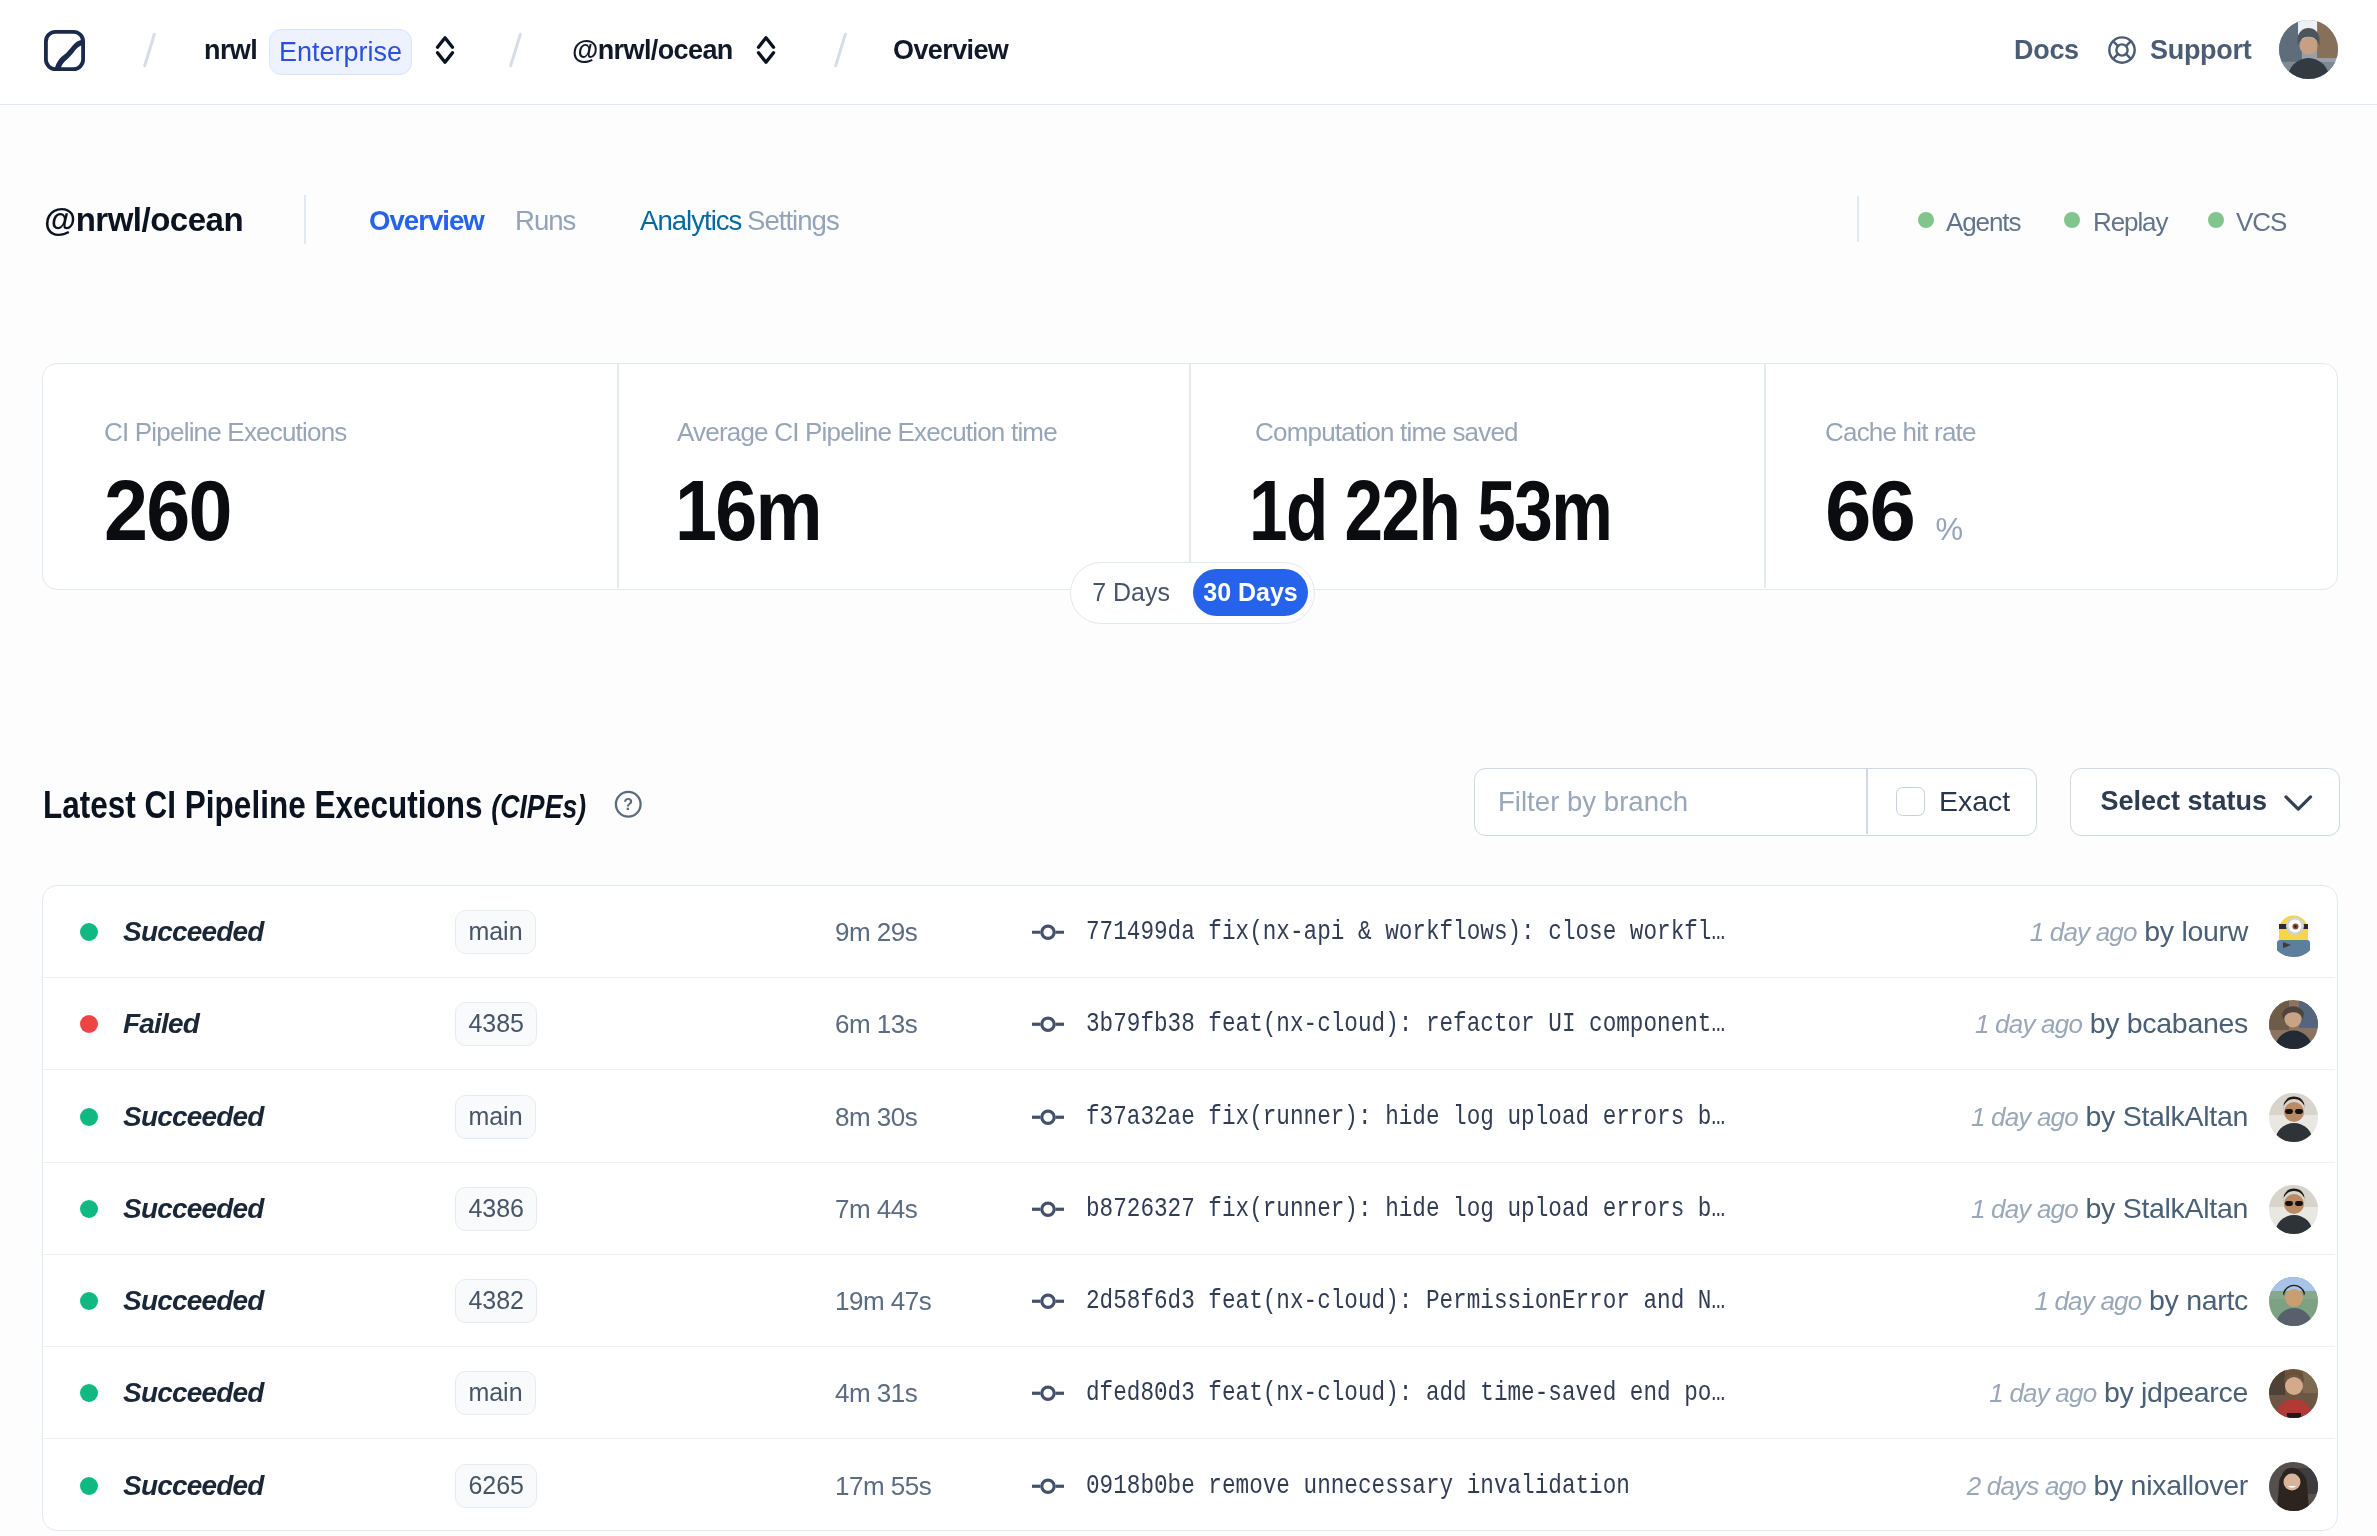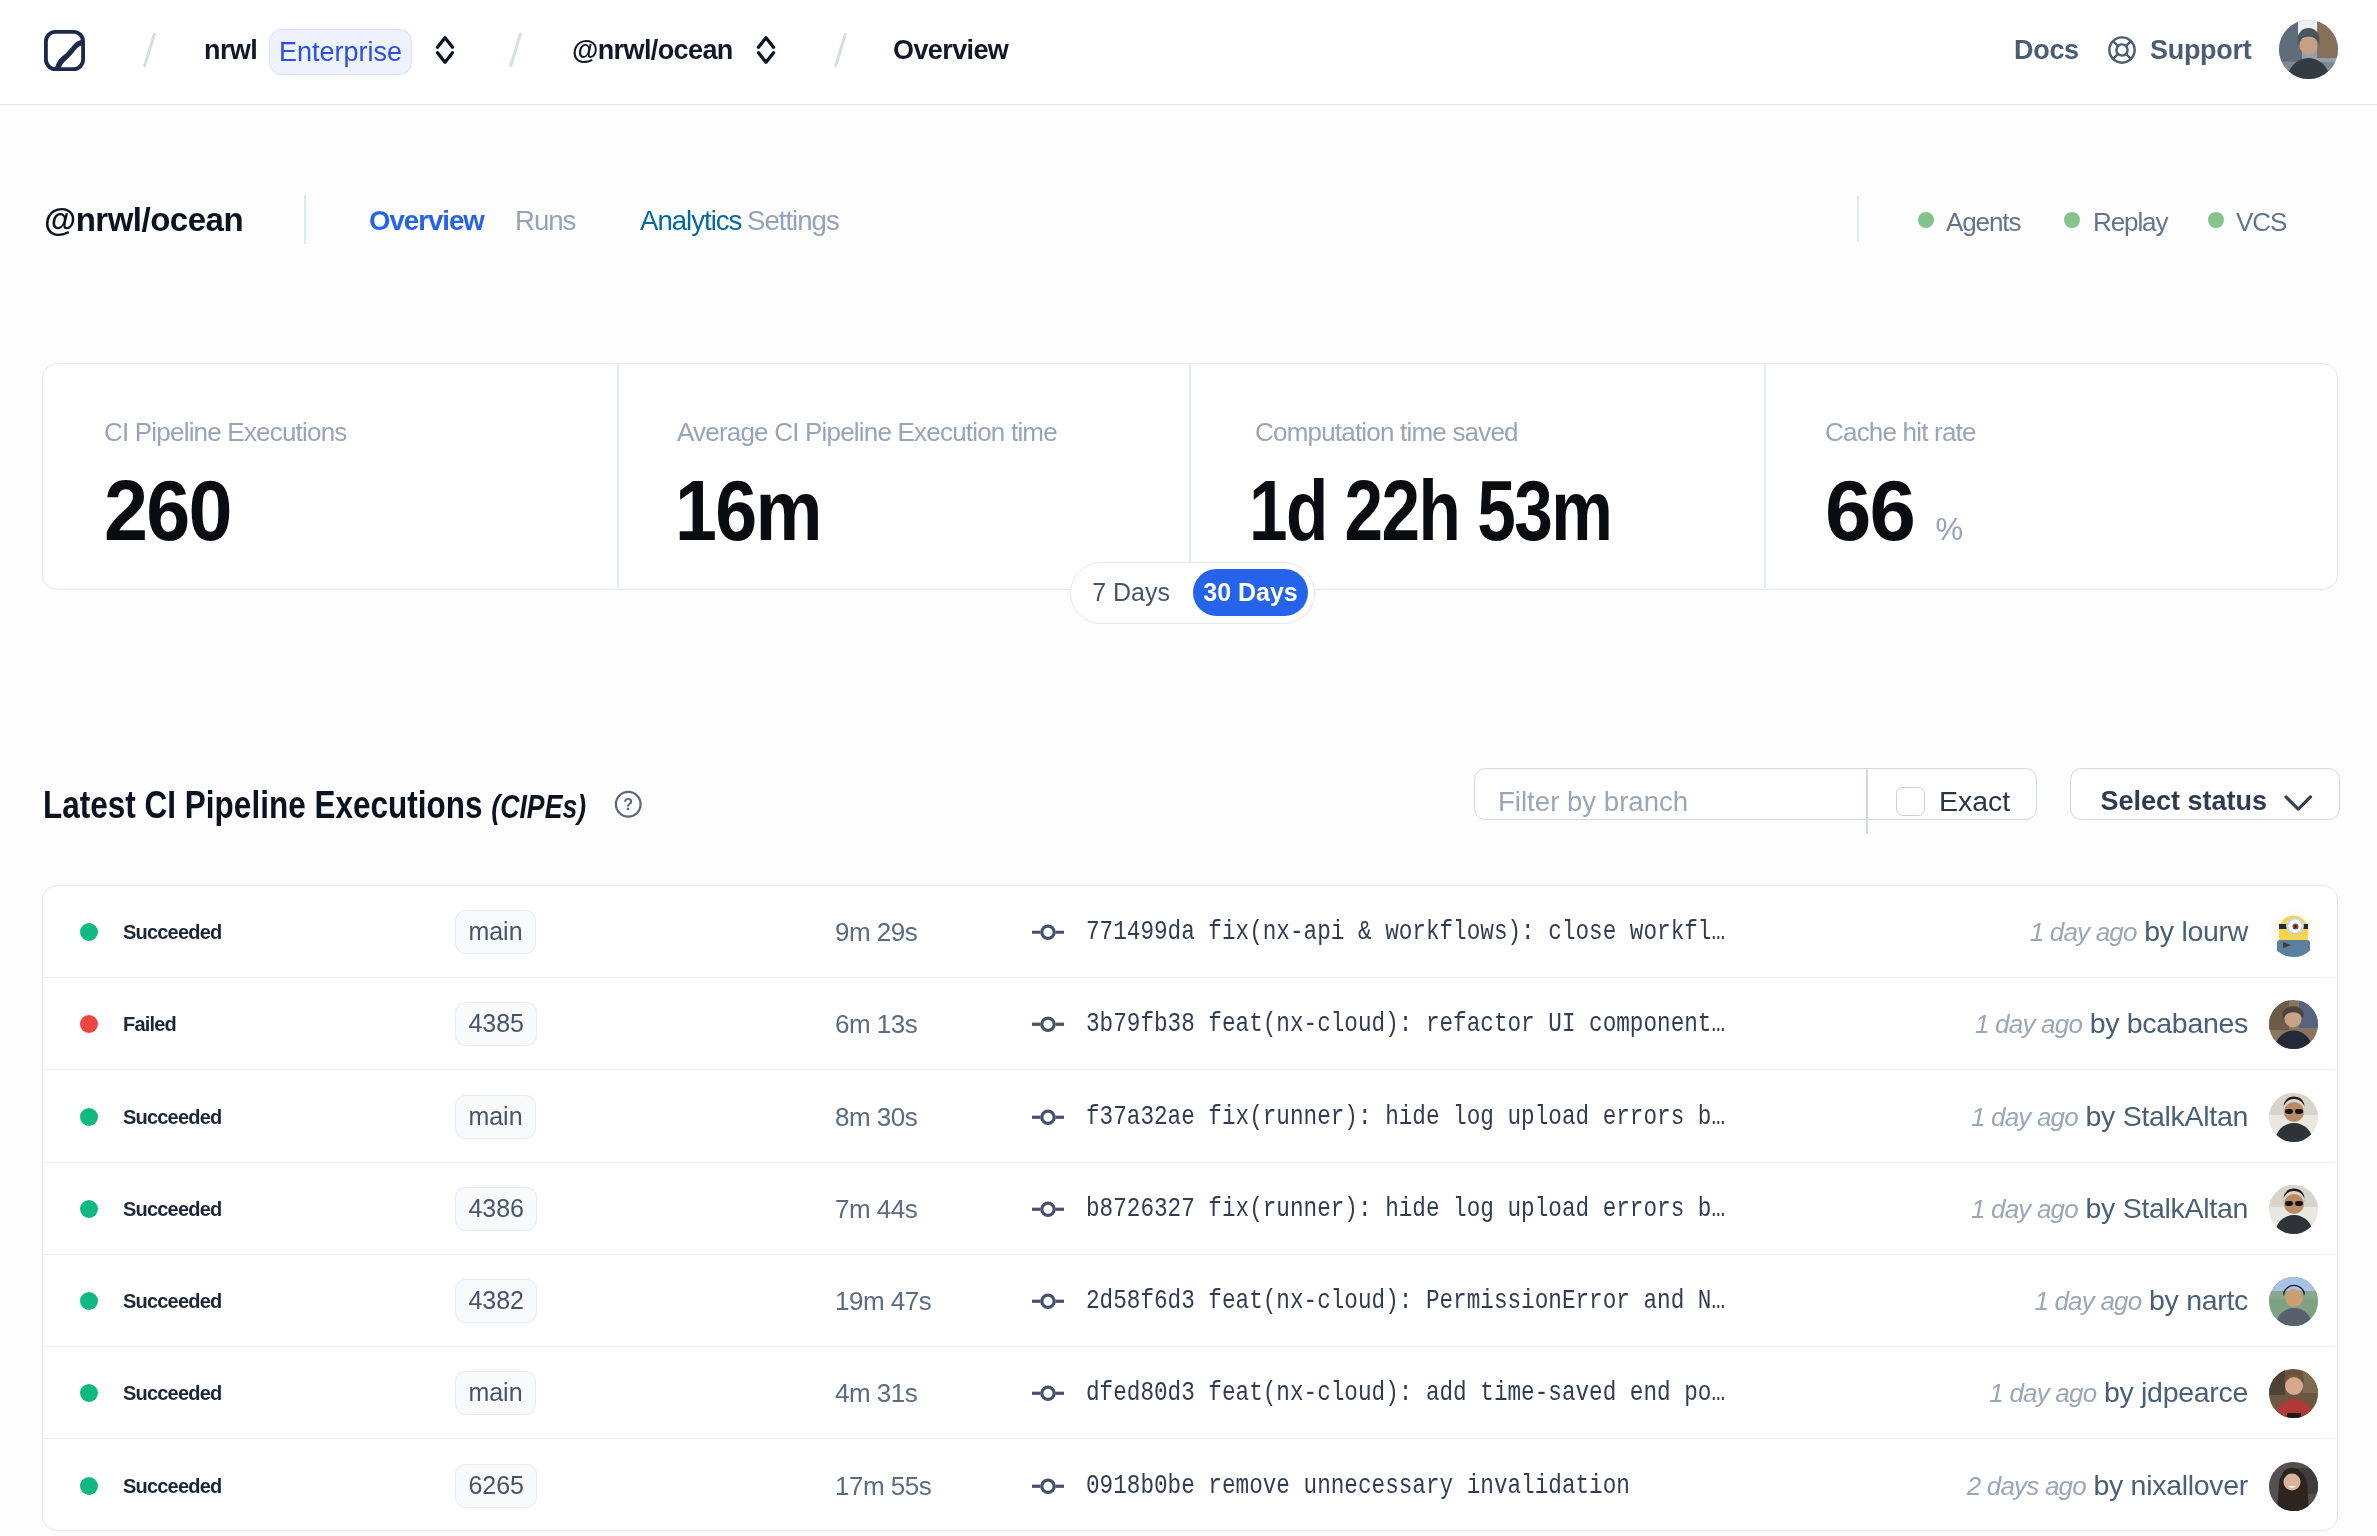--- a/index.html
+++ b/index.html
@@ -26,27 +26,27 @@
   .statdiv { position:absolute; top:0; width:1.9px; height:224px; background:#e5eaf0; }
   .statlabel { position:absolute; top:53px; font-size:26px; font-weight:400; color:#98a5b8; line-height:30px; letter-spacing:-0.8px; white-space:nowrap; }
   .statnum { position:absolute; top:102px; font-size:86px; font-weight:700; color:#0a0c10; line-height:89px; letter-spacing:-1.9px; white-space:nowrap; transform-origin:0 50%; }
   #toggle { position:absolute; left:1070px; top:562px; width:245px; height:62px; background:#ffffff; border:1.9px solid #e2e8f0; border-radius:31px; }
   #seven { position:absolute; left:7.6px; top:0px; width:105px; height:58px; font-size:25px; font-weight:400; color:#475569; text-align:center; line-height:58px; }
   #thirty { position:absolute; left:122px; top:5.7px; width:115px; height:47px; background:#2563eb; border-radius:24px; color:#ffffff; font-size:25px; font-weight:700; text-align:center; line-height:47px; }
 
   
   #sechead { position:absolute; left:43px; top:782px; font-size:39px; font-weight:700; color:#0b1220; line-height:46px; transform:scaleX(0.808); transform-origin:0 0; white-space:nowrap; }
   #sechead .cipes { font-size:33px; font-style:italic; font-weight:600; }
-  .ctrl { position:absolute; top:768px; height:52px; background:#ffffff; border:1.9px solid #cfd8e3; border-radius:11.4px; }
+  .ctrl { position:absolute; top:768px; height:68px; background:#ffffff; border:1.9px solid #cfd8e3; border-radius:11.4px; }
 
   
   #table { position:absolute; left:42px; top:885px; width:2296px; height:646px; background:#ffffff; border:1.9px solid #e2e8f0; border-radius:15px; overflow:hidden; }
   .row { position:absolute; left:0; width:2292px; height:92px; border-bottom:1.9px solid #edf1f6; }
   .rdot { position:absolute; left:37px; top:37px; width:18px; height:18px; border-radius:50%; }
-  .status { position:absolute; left:80px; top:30px; font-size:20px; font-weight:600; color:#1b2737; line-height:32px; letter-spacing:-0.8px; }
+  .status { position:absolute; left:80px; top:30px; font-size:28px; font-weight:600; color:#1b2737; line-height:32px; letter-spacing:-0.8px;font-style:italic; }
   .chip { position:absolute; left:412px; top:24px; height:44px; background:#f8fafc; border:1.9px solid #e6ebf1; border-radius:10.5px; font-size:25px; color:#475569; line-height:40px; padding:0 12.4px; }
   .dur { position:absolute; left:792px; top:32px; font-size:26px; color:#5b6b80; line-height:28.5px; letter-spacing:-0.5px; }
   .cicon { position:absolute; left:989px; top:32px; }
   .commit { position:absolute; left:1043px; top:31px; font-family:"Liberation Mono", monospace; font-size:28.5px; color:#323d55; line-height:30px; white-space:nowrap; transform:scaleX(0.795); transform-origin:0 0; }
   .meta { position:absolute; right:87px; top:29.5px; font-size:28.5px; color:#4a6076; line-height:31px; white-space:nowrap; letter-spacing:-0.3px; }
   .meta .ago { font-style:italic; color:#9aa7b8; font-size:26px; letter-spacing:-0.8px; }
   .avatar { position:absolute; right:17px; top:22px; width:49px; height:49px; border-radius:50%; overflow:hidden; }
 </style>
 </head>
 <body>

